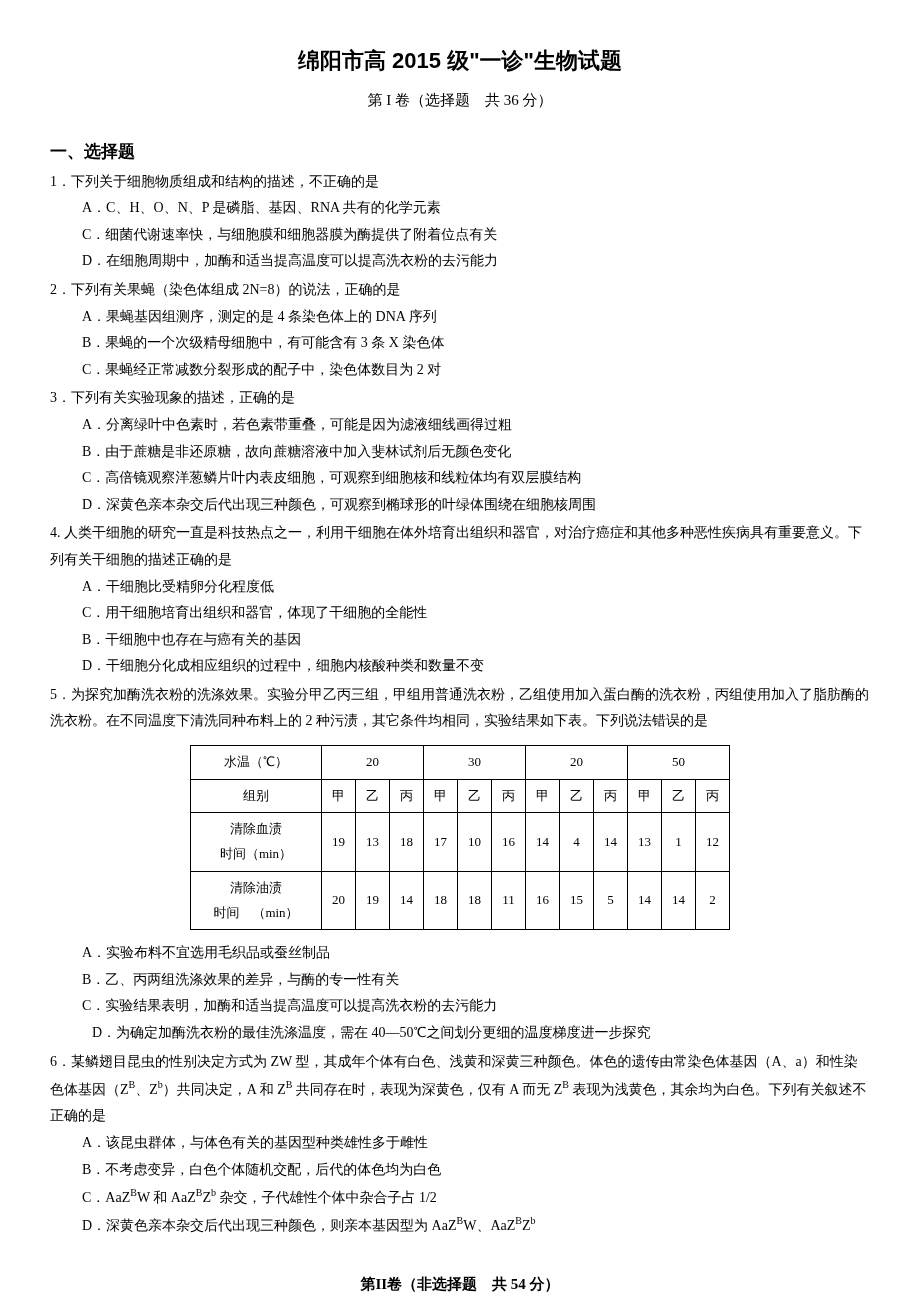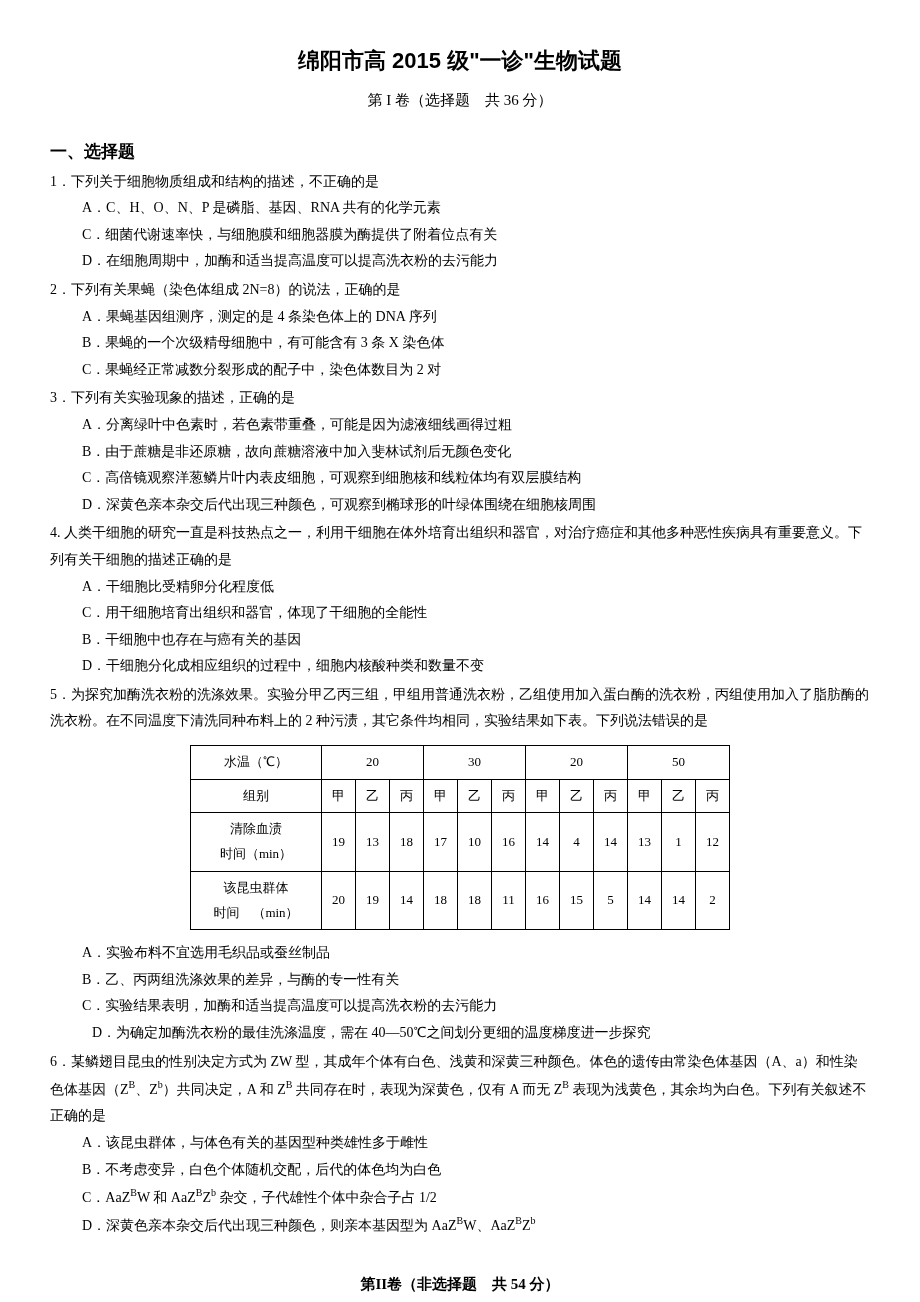--- a/index.html
+++ b/index.html
@@ -132,21 +132,21 @@
       <td>16</td>
       <td>14</td>
       <td>4</td>
       <td>14</td>
       <td>13</td>
       <td>1</td>
       <td>12</td>
     </tr>
     <tr>
       <td class="row-header">
-        <span>该昆虫群体</span><br><span>时间　（min）</span>
+        <span>清除油渍</span><br><span>时间　（min）</span>
       </td>
       <td>20</td>
       <td>19</td>
       <td>14</td>
       <td>18</td>
       <td>18</td>
       <td>11</td>
       <td>16</td>
       <td>15</td>
       <td>5</td>

